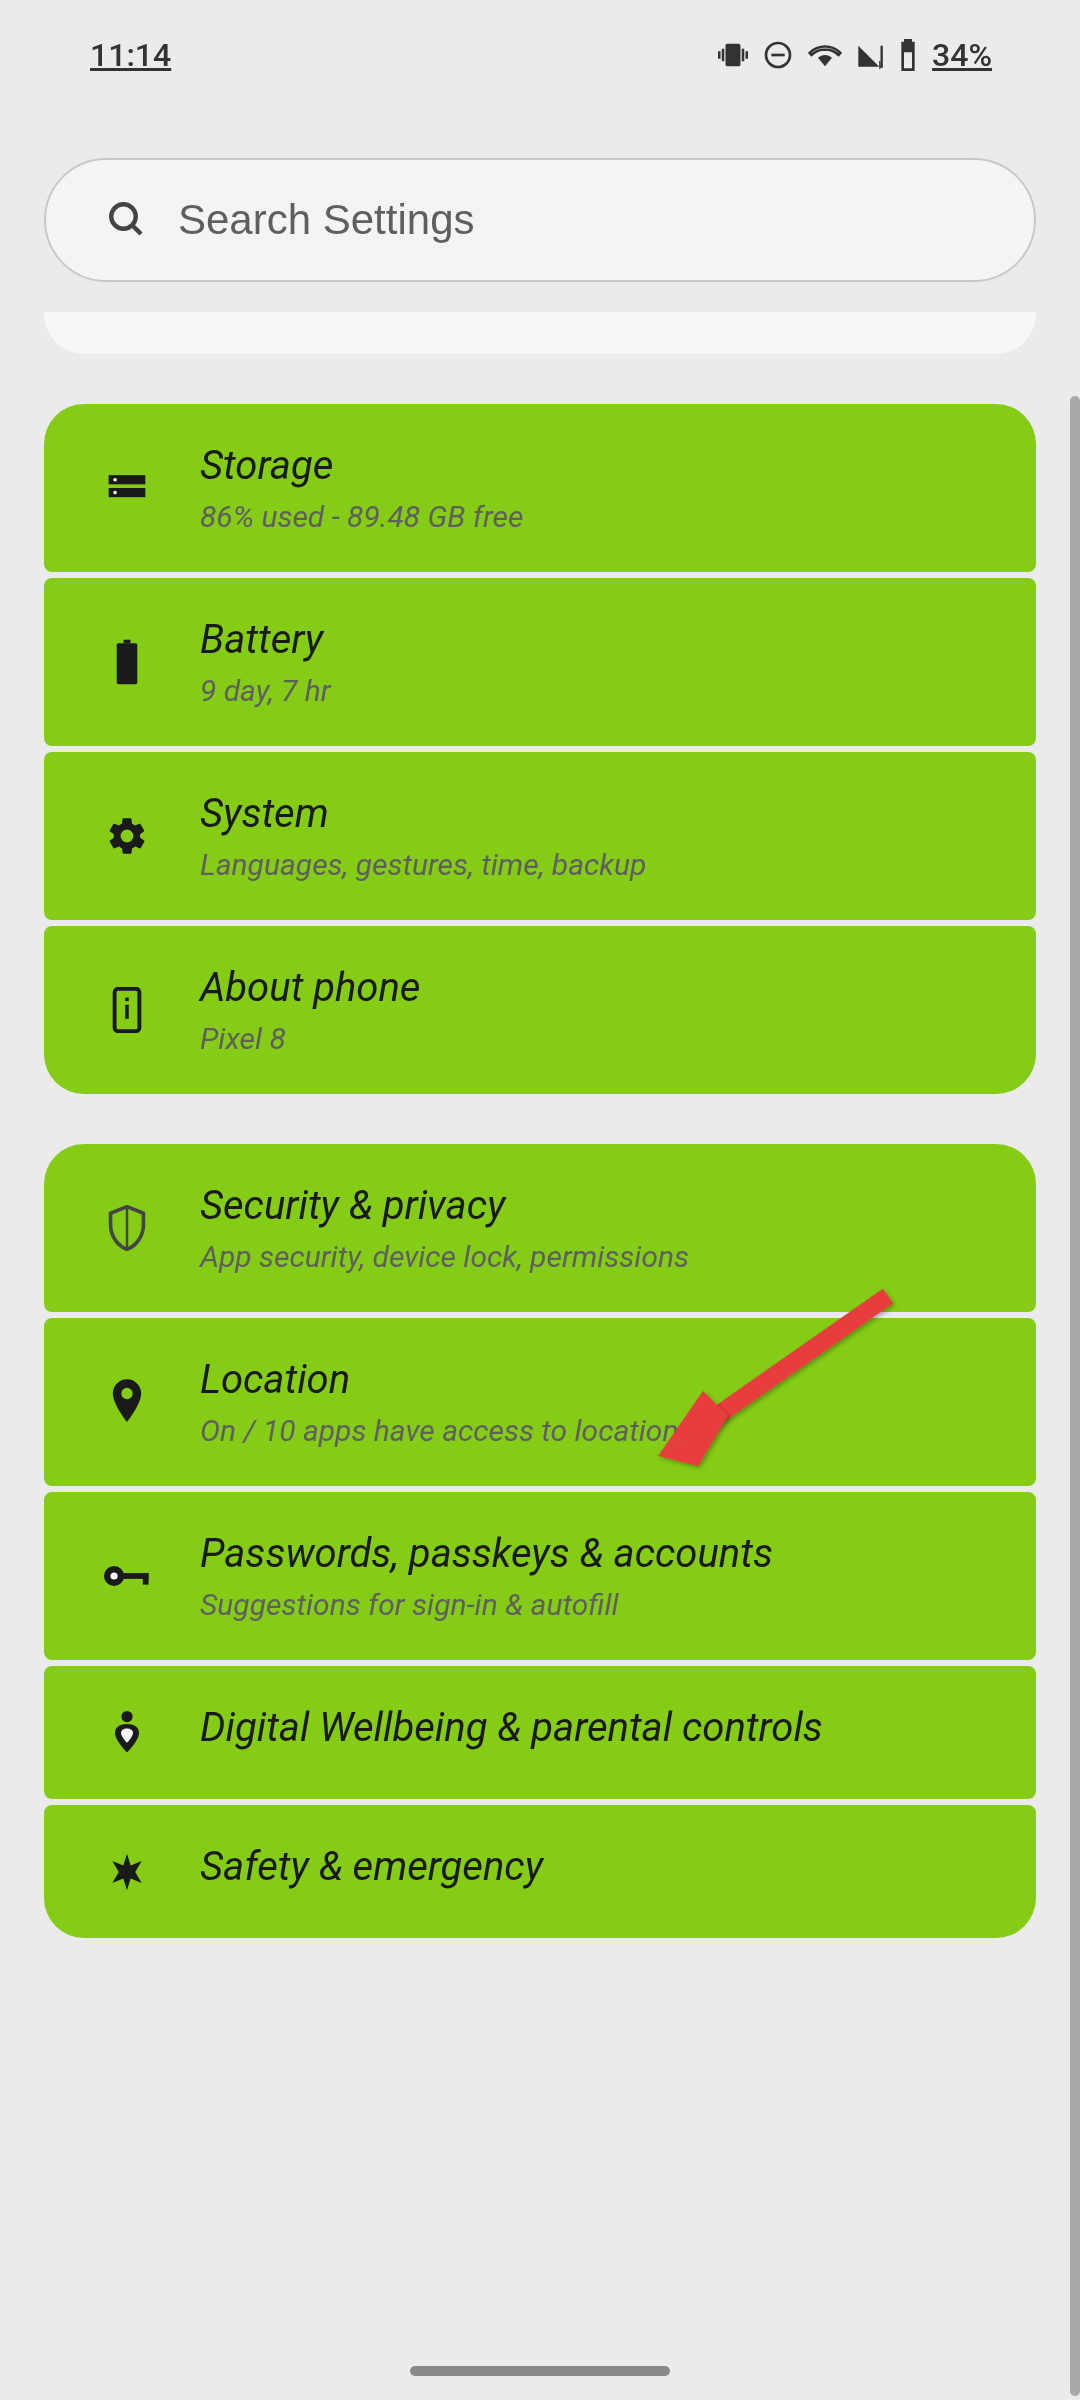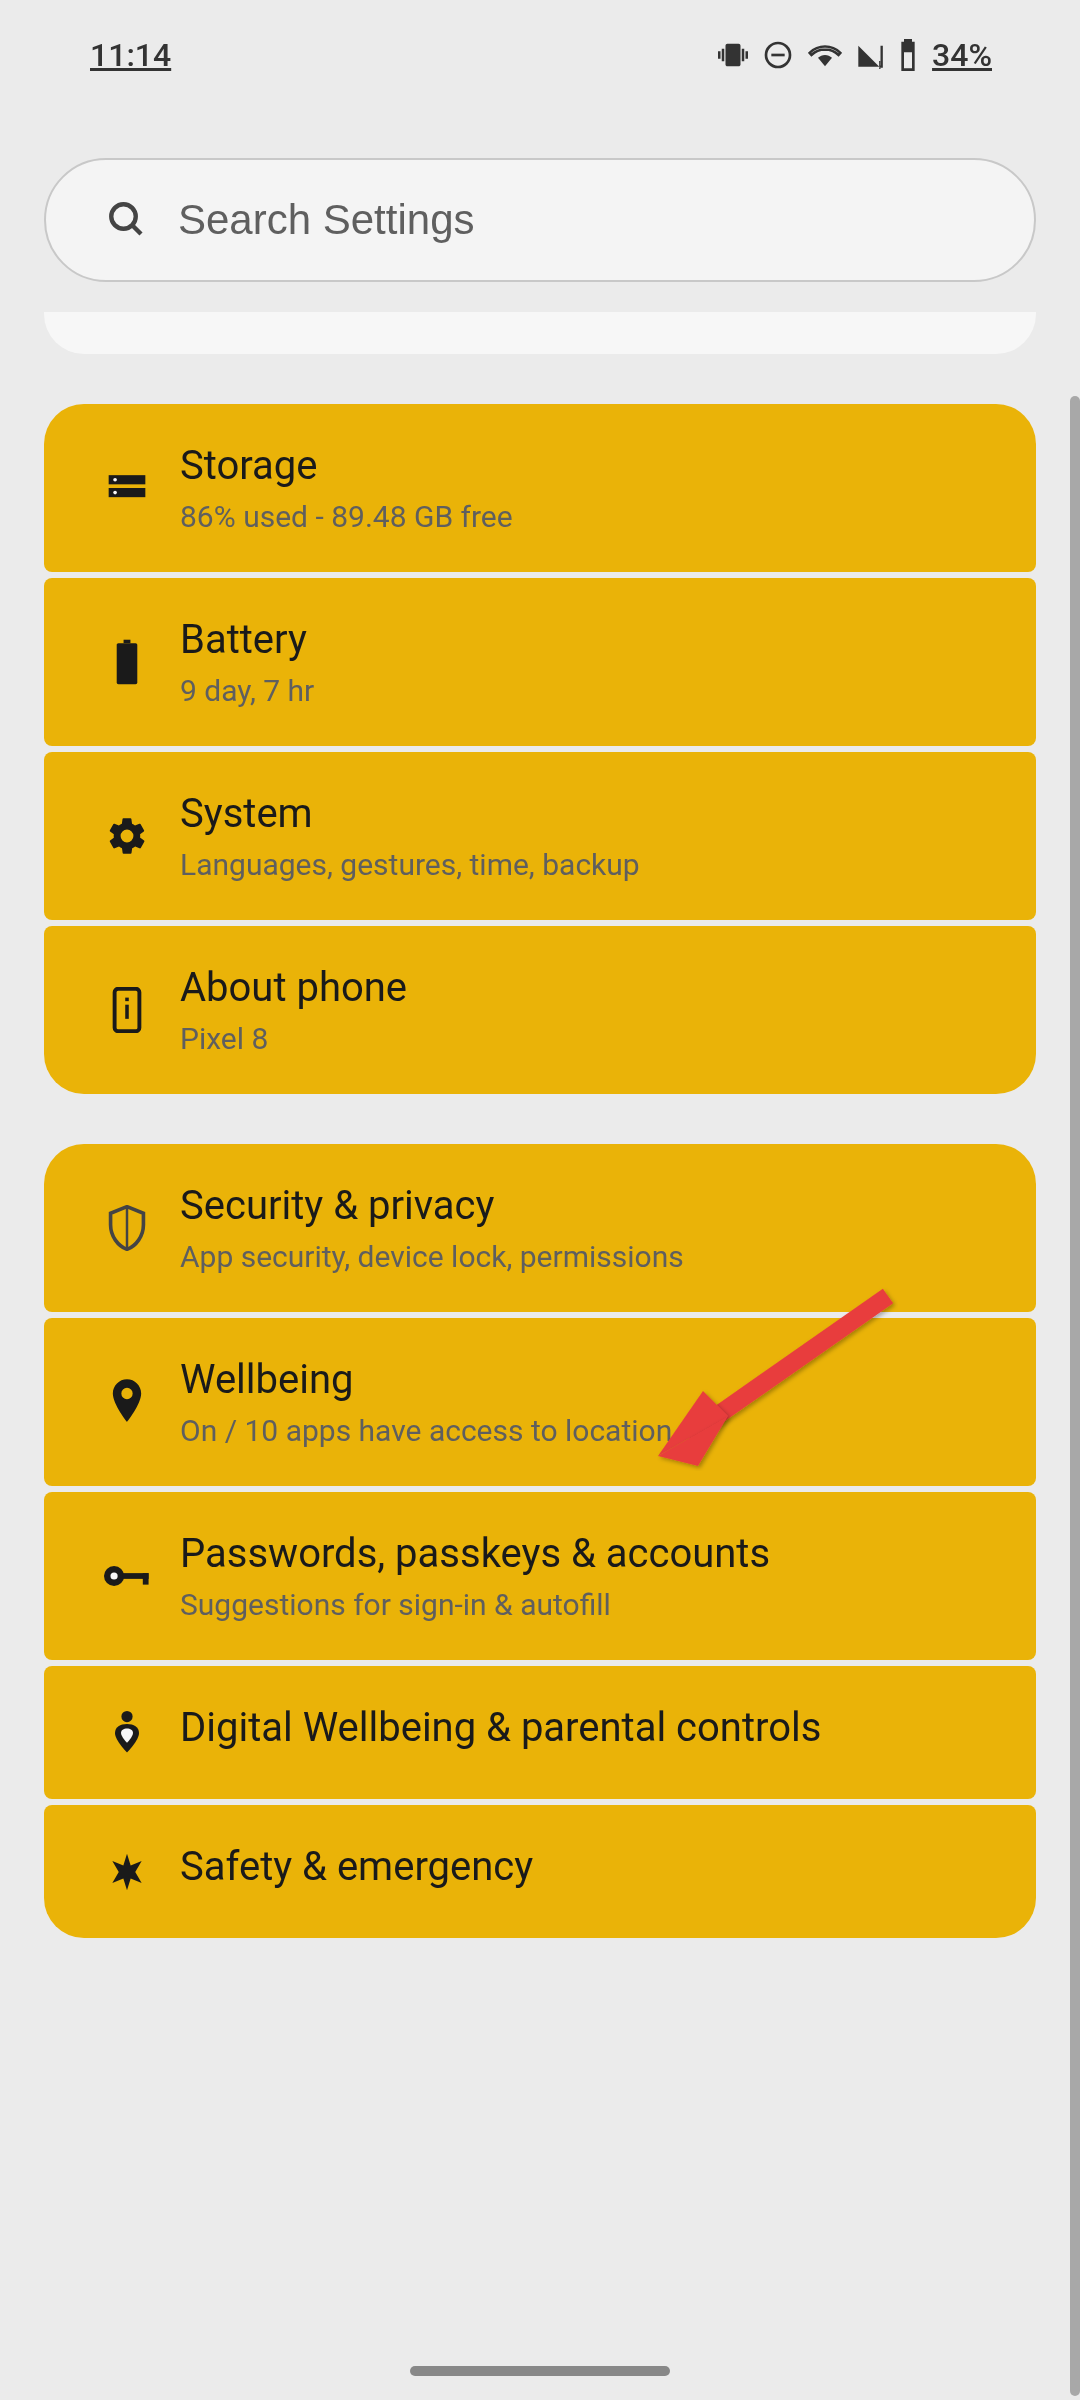--- a/index.html
+++ b/index.html
@@ -44,26 +44,27 @@
     }
     .search-bar input::placeholder { color: #5f5f5f; }
     .partial-card {
       margin: 0 44px 50px 44px;
       background: #f7f7f7;
       border-radius: 0 0 40px 40px;
       height: 42px;
     }
     .card-group { margin: 0 44px 50px 44px; }
     .card {
-      background: #eab308;
+      background: #84cc16;
       display: flex;
       align-items: center;
       padding: 38px 30px 38px 60px;
-      gap: 30px;
+      gap: 50px;
       margin-bottom: 6px;
+      font-style: italic;
     }
     .card-group .card:first-child { border-radius: 40px 40px 8px 8px; }
     .card-group .card:last-child { border-radius: 8px 8px 40px 40px; margin-bottom: 0; }
     .card-group .card:only-child { border-radius: 40px; }
     .card-group .card:not(:first-child):not(:last-child) { border-radius: 8px; }
     .card-icon {
       width: 46px;
       height: 46px;
       display: flex;
       align-items: center;
@@ -219,21 +220,21 @@
       <div class="card-subtitle">App security, device lock, permissions</div>
     </div>
   </div>
   <div class="card">
     <div class="card-icon">
       <svg width="34" height="46" viewBox="0 0 24 32" fill="#1a1a1a">
           <path d="M12 0C6.5 0 2 4.5 2 10c0 7.5 10 20 10 20s10-12.5 10-20c0-5.5-4.5-10-10-10zm0 14a4 4 0 110-8 4 4 0 010 8z"></path>
         </svg>
     </div>
     <div class="card-text">
-      <div class="card-title">Wellbeing</div>
+      <div class="card-title">Location</div>
       <div class="card-subtitle">On / 10 apps have access to location</div>
     </div>
   </div>
   <div class="card">
     <div class="card-icon">
       <svg width="50" height="26" viewBox="0 0 32 16" fill="#1a1a1a">
           <circle cx="7" cy="8" r="7"></circle>
           <circle cx="7" cy="8" r="2.5" fill="#f7f7f7"></circle>
           <rect x="13" y="6" width="18" height="4"></rect>
           <rect x="27" y="6" width="4" height="8"></rect>

